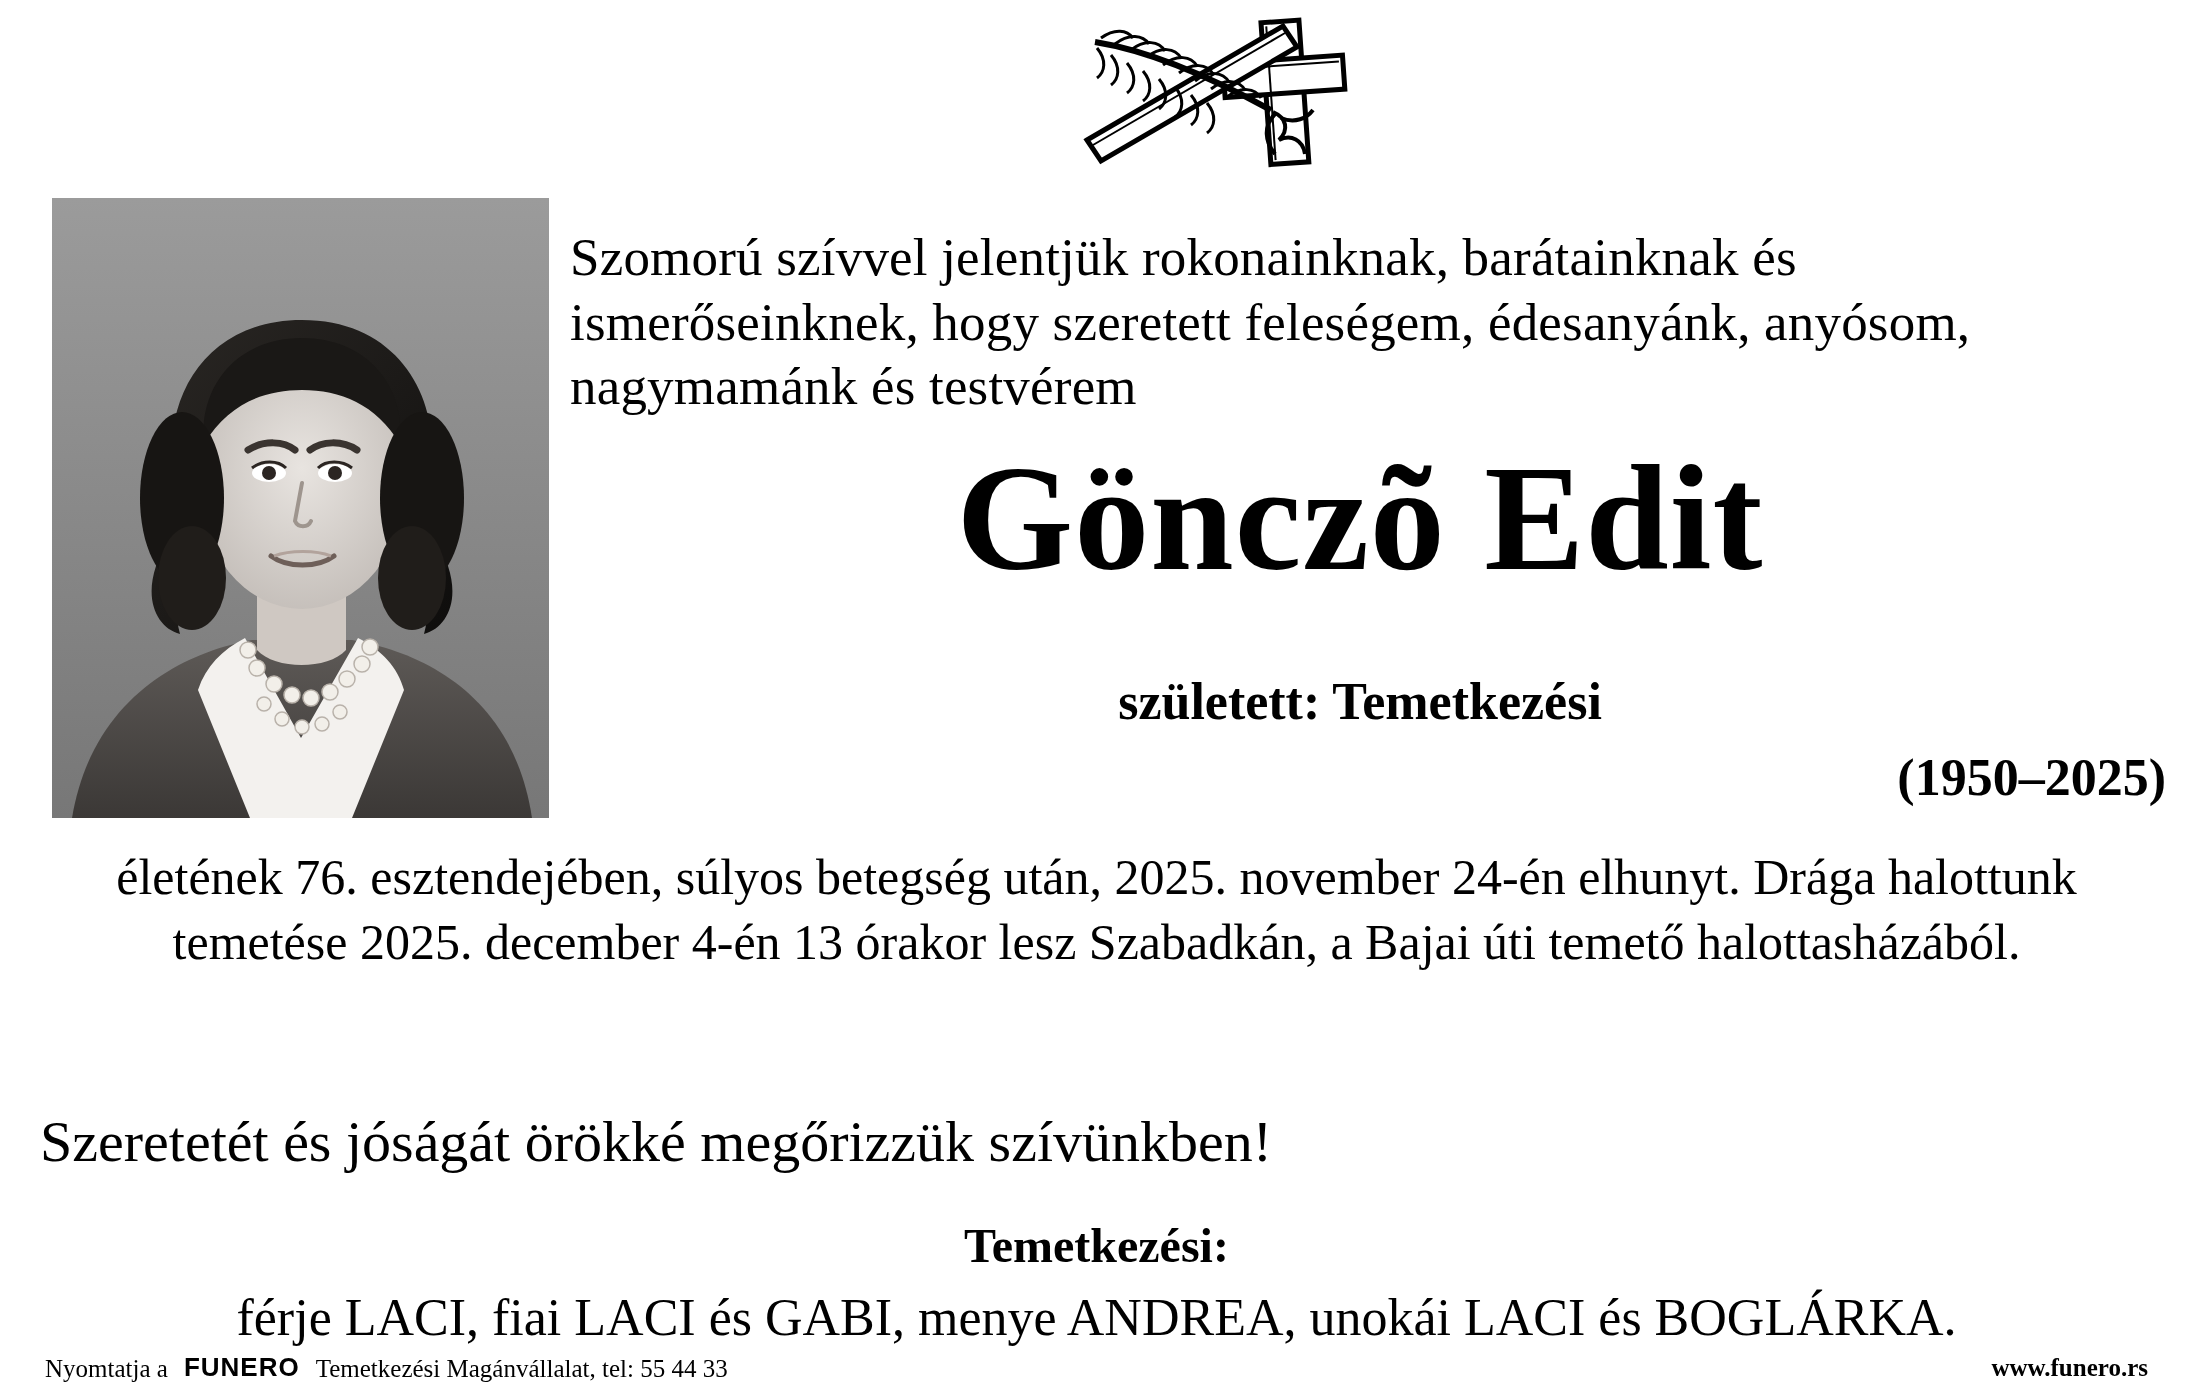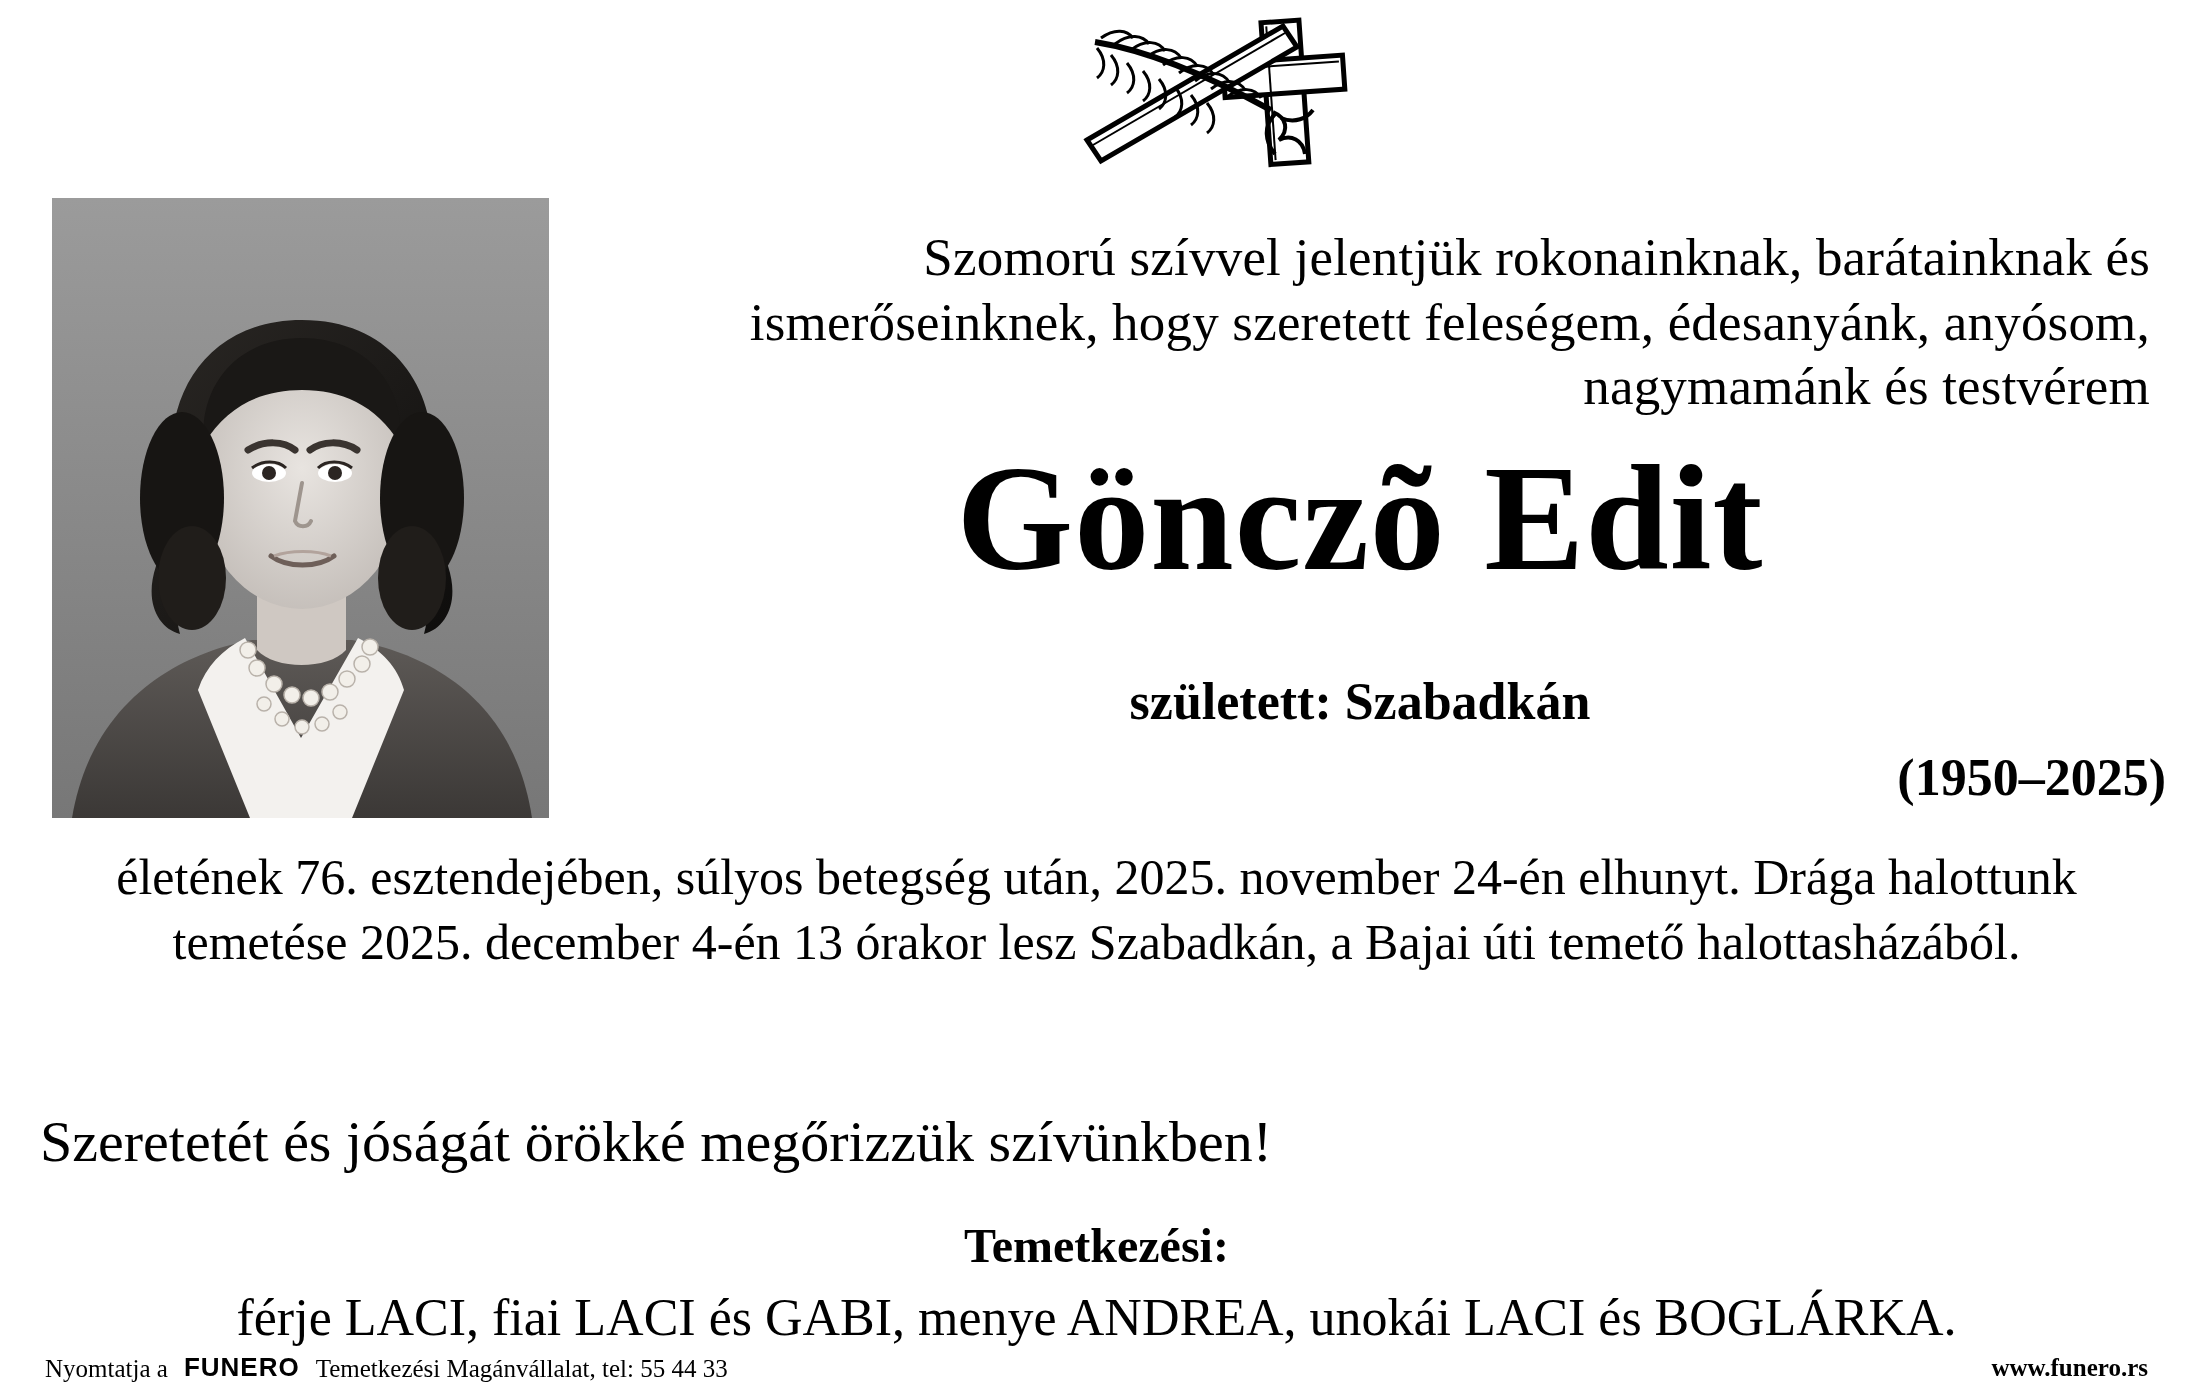--- a/index.html
+++ b/index.html
@@ -39,21 +39,21 @@
     background: #8d8d8d;
   }
   .portrait svg { display: block; }
 
   
   .intro {
     position: absolute;
     left: 570px;
     top: 225px;
     width: 1580px;
-    text-align: right;
+    text-align: left;
     font-size: 53px;
     line-height: 1.22;
     letter-spacing: .2px;
   }
   .name {
     position: absolute;
     left: 570px;
     top: 440px;
     width: 1580px;
     text-align: center;
@@ -270,21 +270,21 @@
           <circle cx="270" cy="526" r="7"></circle>
         <circle cx="288" cy="514" r="7"></circle>
       </g>
     </svg>
   </div>
 
   <div class="intro">Szomorú szívvel jelentjük rokonainknak, barátainknak és ismerőseinknek, hogy szeretett feleségem, édesanyánk, anyósom, nagymamánk és testvérem</div>
 
   <div class="name">Gönczõ Edit</div>
 
-  <div class="maiden">született: Szabadkán</div>
+  <div class="maiden">született: Temetkezési</div>
 
   <div class="years">(1950–2025)</div>
 
   <div class="body-text">életének 76. esztendejében, súlyos betegség után, 2025. november 24-én elhunyt. Drága halottunk temetése 2025. december 4-én 13 órakor lesz Szabadkán, a Bajai úti temető halottasházából.</div>
 
   <div class="motto">Szeretetét és jóságát örökké megőrizzük szívünkben!</div>
 
   <div class="mourners-label">Temetkezési:</div>
   <div class="mourners">férje LACI, fiai LACI és GABI, menye ANDREA, unokái LACI és BOGLÁRKA.</div>
 

